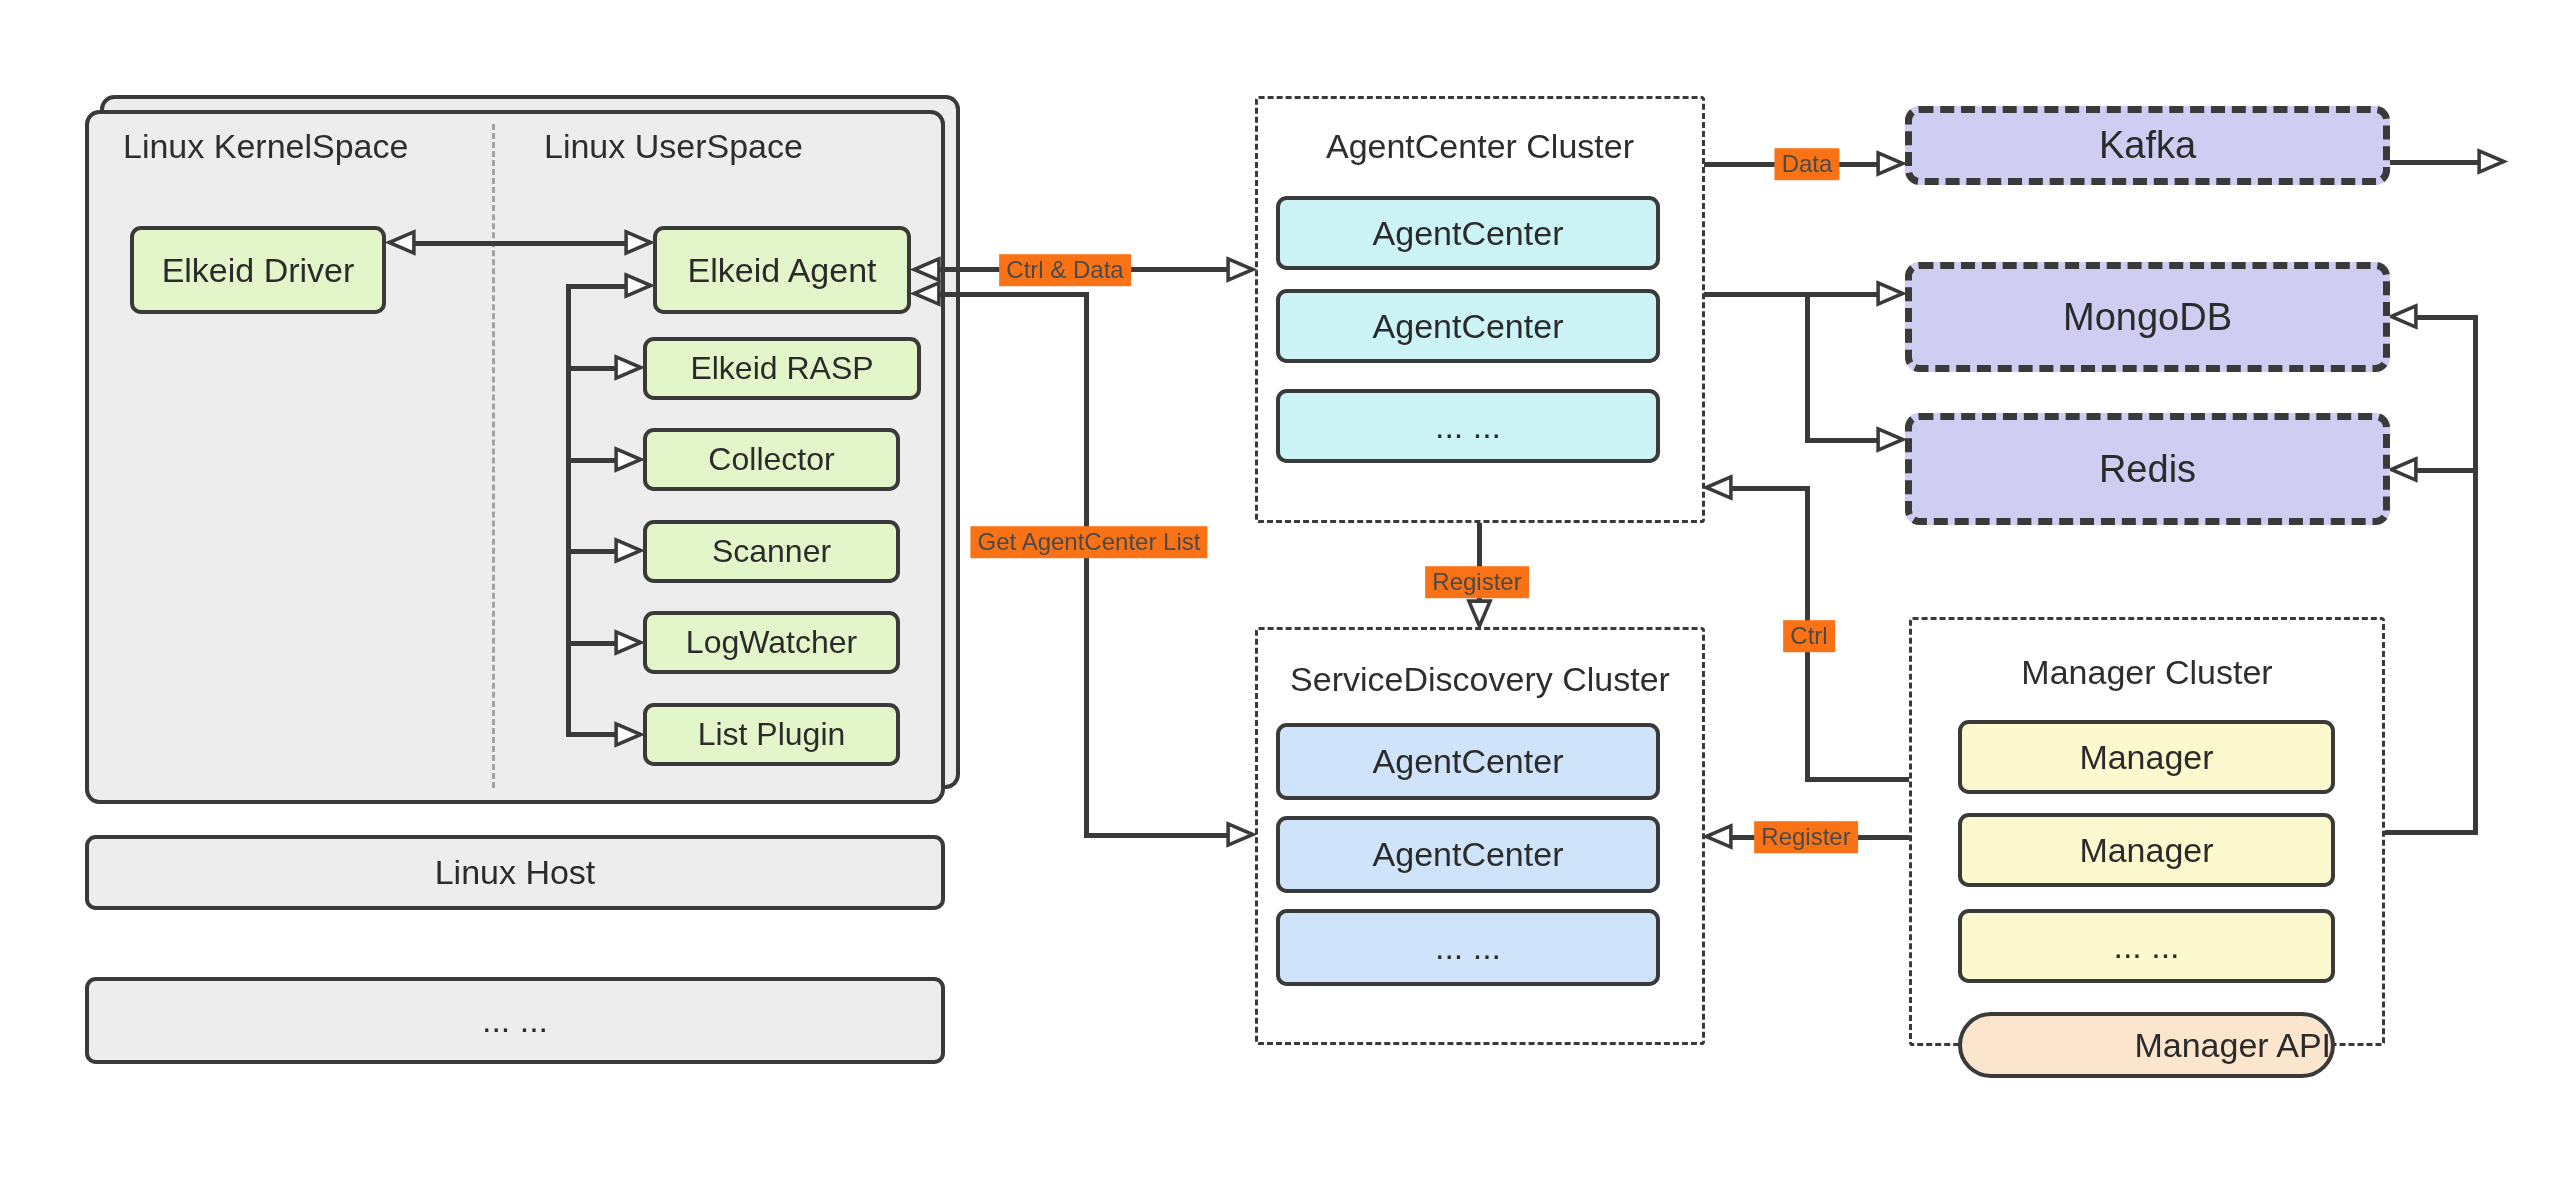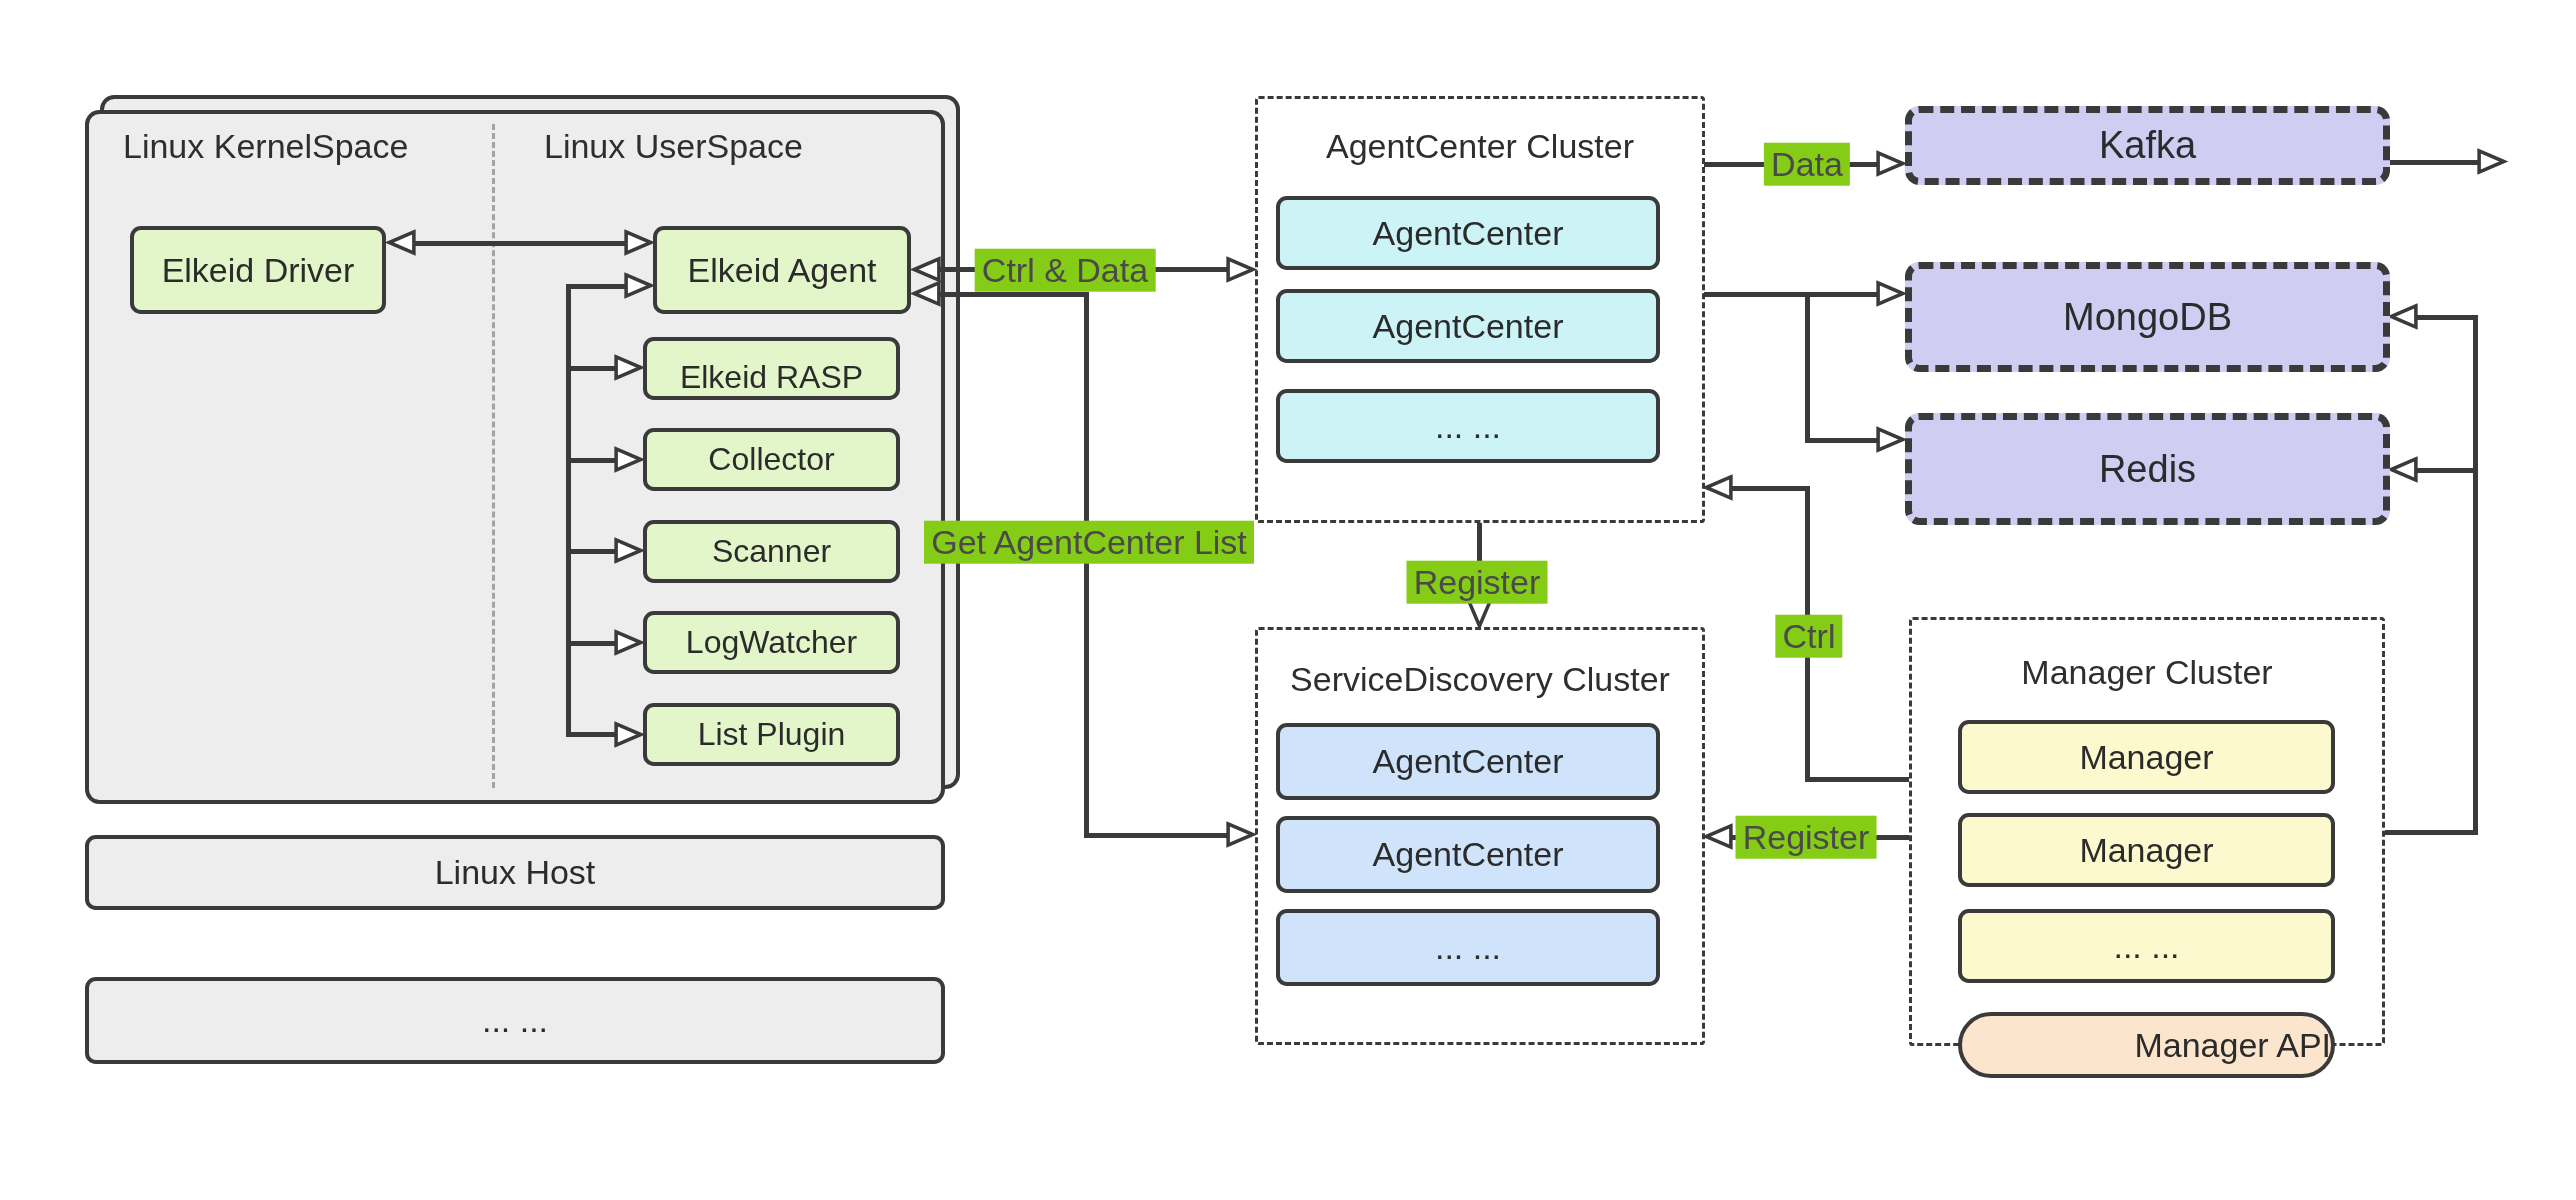--- a/index.html
+++ b/index.html
@@ -29,22 +29,22 @@
 
   
   .hl{position:absolute;height:4.5px;background:#3a3a3a;}
   .vl{position:absolute;width:4.5px;background:#3a3a3a;}
 
   
   .ah{position:absolute;overflow:visible;}
   .ah polygon{fill:#ffffff;stroke:#3a3a3a;stroke-width:4;stroke-linejoin:miter;}
 
   
-  .edge-label{position:absolute;transform:translate(-50%,-50%);background:#84cc16;
-              padding:1.8px 7.2px;font-size:34px;color:#4a4a4a;white-space:nowrap;}
+  .edge-label{position:absolute;transform:translate(-50%,-50%);background:#f97316;
+              padding:1.8px 7.2px;font-size:24px;color:#4a4a4a;white-space:nowrap;}
 </style>
 </head>
 <body>
 
 <div class="canvas">
 
   <div class="card" style="left:100px;top:95px;width:860px;height:694px;"></div>
   <div class="card" style="left:85px;top:110px;width:860px;height:694px;"></div>
   <div class="divider" style="left:492px;top:124px;height:664px;"></div>
   <div class="space-title" style="left:123px;top:127px;">Linux KernelSpace</div>
@@ -142,21 +142,21 @@
   <svg class="ah" style="left:2390px;top:458px;" width="27" height="23" viewBox="0 0 30 26">
       <polygon points="29,1 1,13 29,25"></polygon>
     </svg>
 
   <div class="node green" style="left:130px;top:226px;width:256px;height:88px;">
     <span>Elkeid Driver</span>
   </div>
   <div class="node green" style="left:653px;top:226px;width:258px;height:88px;">
     <span>Elkeid Agent</span>
   </div>
-  <div class="node green" style="left:643px;top:337px;width:257px;height:63px;font-size:32px;align-items:flex-end;">
+  <div class="node green" style="left:643px;top:337px;width:278px;height:63px;font-size:32px;">
     <span>Elkeid RASP</span>
   </div>
   <div class="node green" style="left:643px;top:428px;width:257px;height:63px;font-size:32px;">
     <span>Collector</span>
   </div>
   <div class="node green" style="left:643px;top:520px;width:257px;height:63px;font-size:32px;">
     <span>Scanner</span>
   </div>
   <div class="node green" style="left:643px;top:611px;width:257px;height:63px;font-size:32px;text-align:right;">
     <span>LogWatcher</span>

